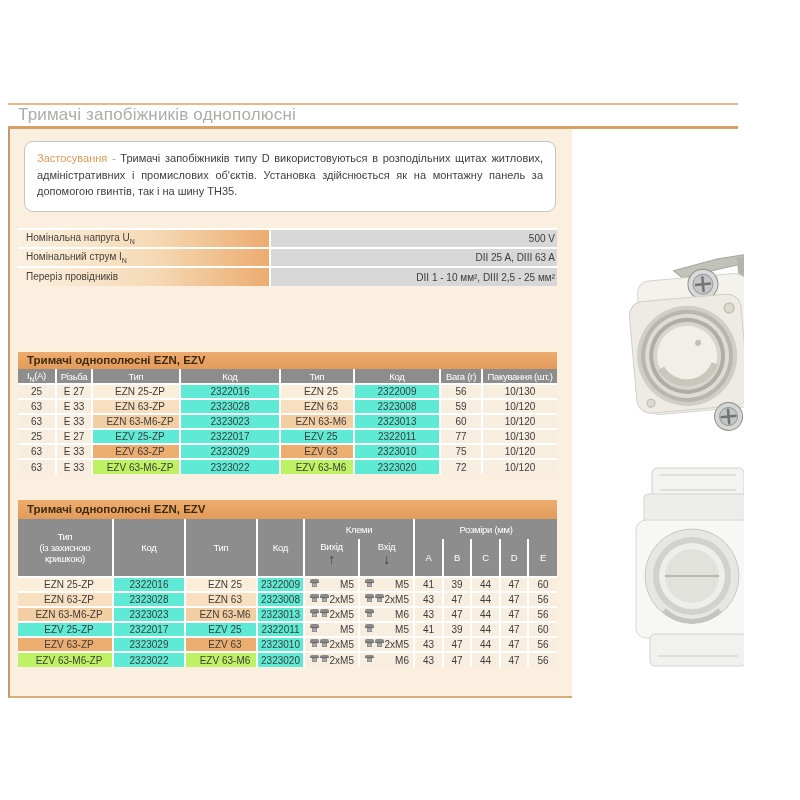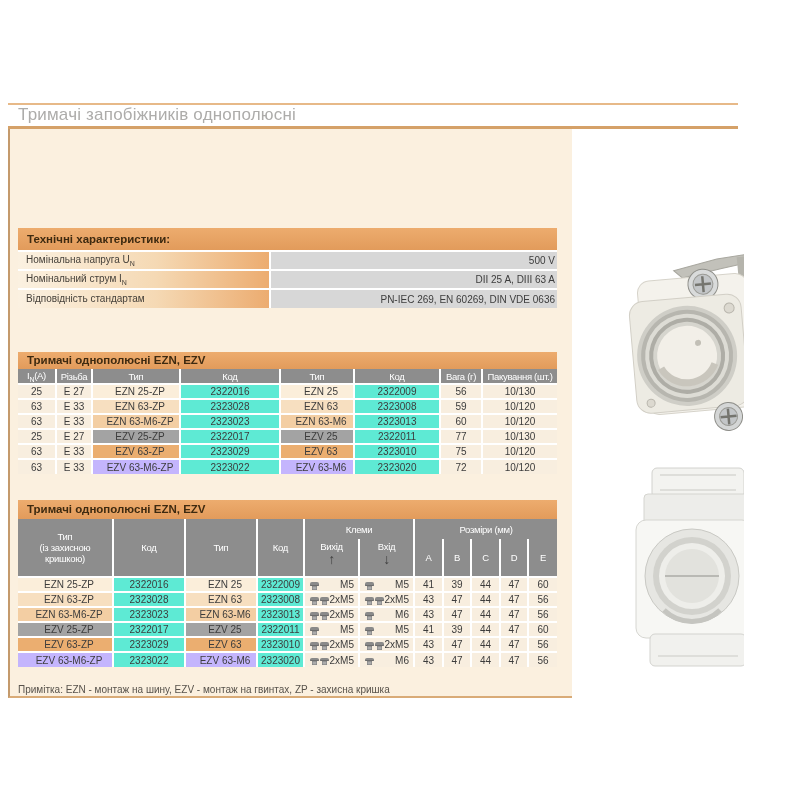--- a/index.html
+++ b/index.html
@@ -41,32 +41,32 @@
   .tbl1{position:absolute;left:18px;top:352px;}
   .tbl2{position:absolute;left:18px;top:500px;}
   .tbl1 .band{height:17px;line-height:17px;font-size:11.5px;}
   .tbl2 .band{height:19px;line-height:19px;font-size:11.5px;}
   .tbl1 th{height:15px;}
   .tbl1 td,.tbl2 td{height:15px;text-align:center;}
   .type{text-align:left;padding-left:10px;}
   .bg-cream{background:#F8EEDF;}
   .bg-code{background:#5eead4;}
   .r0 .bg-type{background:#FBEEDA;} .r1 .bg-type{background:#F7DFC0;}
-  .r2 .bg-type{background:#F3CEA3;} .r3 .bg-type{background:#a3a3a3;}
-  .r4 .bg-type{background:#EBAE70;} .r5 .bg-type{background:#c4b5fd;}
+  .r2 .bg-type{background:#F3CEA3;} .r3 .bg-type{background:#5eead4;}
+  .r4 .bg-type{background:#EBAE70;} .r5 .bg-type{background:#bef264;}
 
   .tbl2 thead .h-top{height:20px;}
   .tbl2 thead .h-sub{height:38px;}
   .th-group{border-bottom:none;text-align:center;}
   .th-under{border-top:none;vertical-align:top;padding-top:2px;}
   .arrow{font-size:14px;line-height:1.1;color:#3F3F3F;font-weight:bold;}
   .dim{border-top:none;vertical-align:middle;}
 
   .kl{padding:0 4px;}
-  .kl .cellflex{display:flex;align-items:flex-end;justify-content:space-between;}
+  .kl .cellflex{display:flex;align-items:flex-start;justify-content:space-between;}
   .screws{display:inline-flex;align-items:flex-end;}
   .screw{display:inline-block;width:9px;height:8px;position:relative;margin:0 .5px;}
   .screw::before{content:"";position:absolute;left:0;top:0;width:9px;height:3.5px;
       background:#8a8a8a;border-radius:2px 2px 1px 1px;box-shadow:inset 0 -1px 0 #6d6d6d;}
   .screw::after{content:"";position:absolute;left:2px;top:3.5px;width:5px;height:4px;
       background:#ababab;box-shadow:inset 0 0 0 .5px #7d7d7d;}
 
   .note{position:absolute;left:18px;top:684px;font-size:10px;color:#57524B;}
 
   .photo1{position:absolute;left:628px;top:238px;}
@@ -76,40 +76,42 @@
 <body>
 
 <div class="page">
 
   <div class="rule-top"></div>
   <div class="page-title">Тримачі запобіжників однополюсні</div>
   <div class="rule-mid"></div>
 
   <div class="panel"></div>
 
+  <div class="app-box">
+    <span class="app-lead">Застосування - </span><span>Тримачі запобіжників типу D використовуються в розподільних щитах житлових, адміністративних і промислових об'єктів. Установка здійснюється як на монтажну панель за допомогою гвинтів, так і на шину TH35.</span>
+  </div>
 
   <div class="tech">
-    <div class="band">Технічні характеристики:</div>
     <table>
       <colgroup>
           <col style="width:252px">
           <col style="width:287px">
         </colgroup>
       <tbody>
         <tr>
           <td class="t-label"><span>Номінальна напруга U</span><sub>N</sub></td>
           <td class="t-value">500 V</td>
         </tr>
         <tr>
           <td class="t-label"><span>Номінальний струм I</span><sub>N</sub></td>
           <td class="t-value">DII 25 A, DIII 63 A</td>
         </tr>
         <tr>
-          <td class="t-label"><span>Відповідність стандартам</span><sub></sub></td>
-          <td class="t-value">PN-IEC 269, EN 60269, DIN VDE 0636</td>
+          <td class="t-label"><span>Переріз провідників</span><sub></sub></td>
+          <td class="t-value">DII 1 - 10 мм², DIII 2,5 - 25 мм²</td>
         </tr>
       </tbody>
     </table>
   </div>
 
   <div class="tbl1">
     <div class="band">Тримачі однополюсні EZN, EZV</div>
     <table>
       <colgroup>
         <col style="width:38px">
@@ -409,21 +411,20 @@
           <td class="bg-cream">43</td>
           <td class="bg-cream">47</td>
           <td class="bg-cream">44</td>
           <td class="bg-cream">47</td>
           <td class="bg-cream">56</td>
         </tr>
       </tbody>
     </table>
   </div>
 
-  <div class="note">Примітка: EZN - монтаж на шину, EZV - монтаж на гвинтах, ZP - захисна кришка</div>
 
   <div class="photo1">
     <svg width="162" height="208" viewBox="0 0 162 208">
       <g transform="rotate(-5 80 104)">
         <path d="M52 30 L96 22 L128 20 L130 28 L100 32 L60 38 Z" fill="#c2c1ba" stroke="#a8a79f" stroke-width="1"></path>
         <rect x="116" y="22" width="9" height="28" fill="#b5b4ac"></rect>
         <path d="M118 52 L142 64 L140 152 L112 170 Z" fill="#e2e0d8" stroke="#cbc9c0"></path>
         <path d="M120 90 h14 M120 100 h14 M120 110 h10 M120 122 h14 M120 132 h12" stroke="#aeaca4" stroke-width="2"></path>
         <rect x="14" y="38" width="110" height="134" rx="12" fill="#f4f2ec" stroke="#d6d3ca"></rect>
         <circle cx="80" cy="46" r="15" fill="#d9dbdb" stroke="#8f8f8a"></circle>

